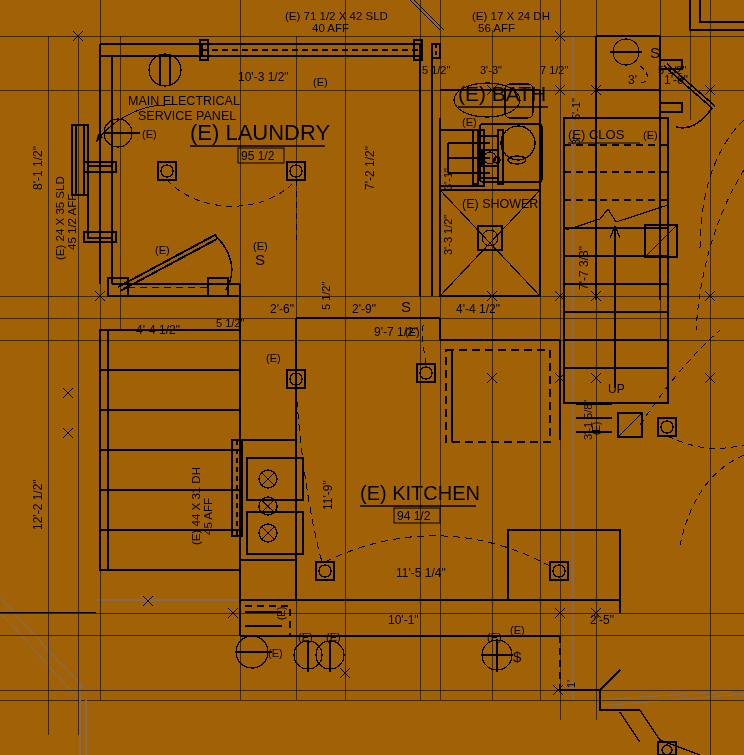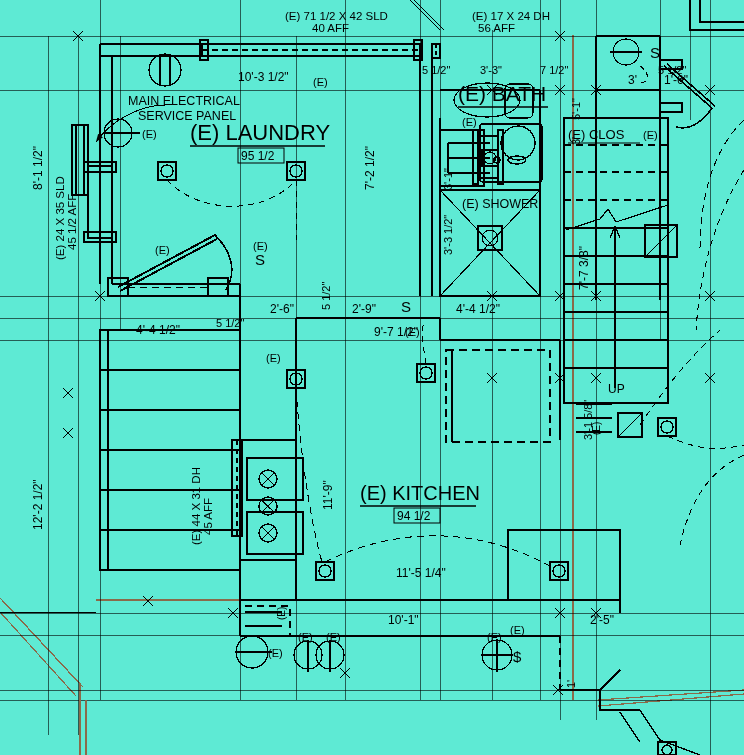--- a/index.html
+++ b/index.html
@@ -1,18 +1,18 @@
 <!DOCTYPE html>
 <html><head>
 <meta charset="utf-8">
 <style>
   html,body{margin:0;padding:0;background:#ffffff;}
   body{width:744px;height:755px;overflow:hidden;
        font-family:"Liberation Sans", sans-serif;}
-  #plan{position:relative;width:744px;height:755px;background:#5eead4;}
+  #plan{position:relative;width:744px;height:755px;background:#a16207;}
   svg{position:absolute;left:0;top:0;}
   .txt{font-family:"Liberation Sans", sans-serif;fill:#000;}
 </style>
 </head>
 <body>
 
 <div id="plan">
 <svg width="744" height="755" viewBox="0 0 744 755">
 
   <defs>

